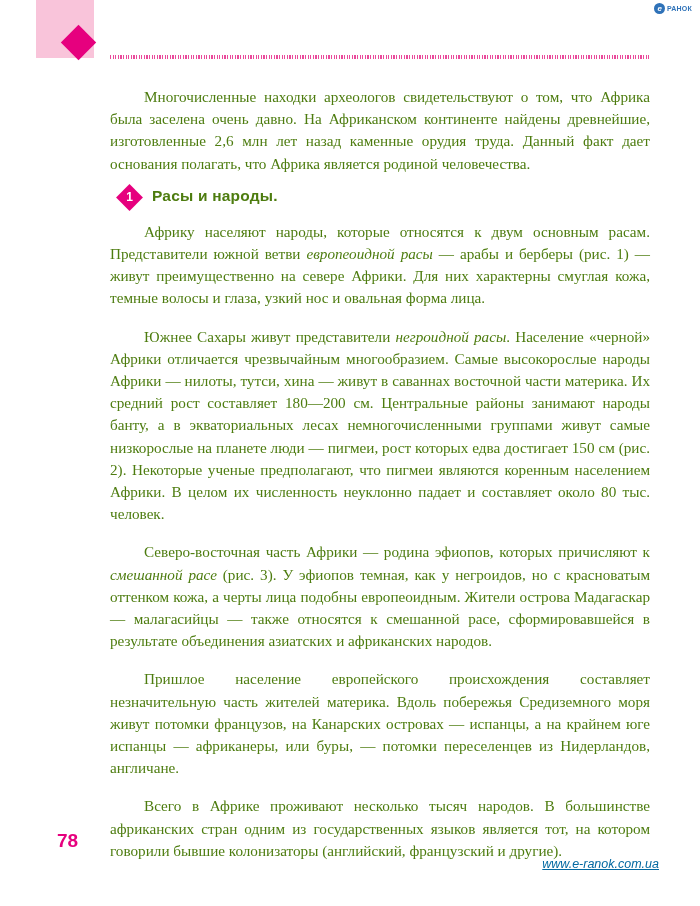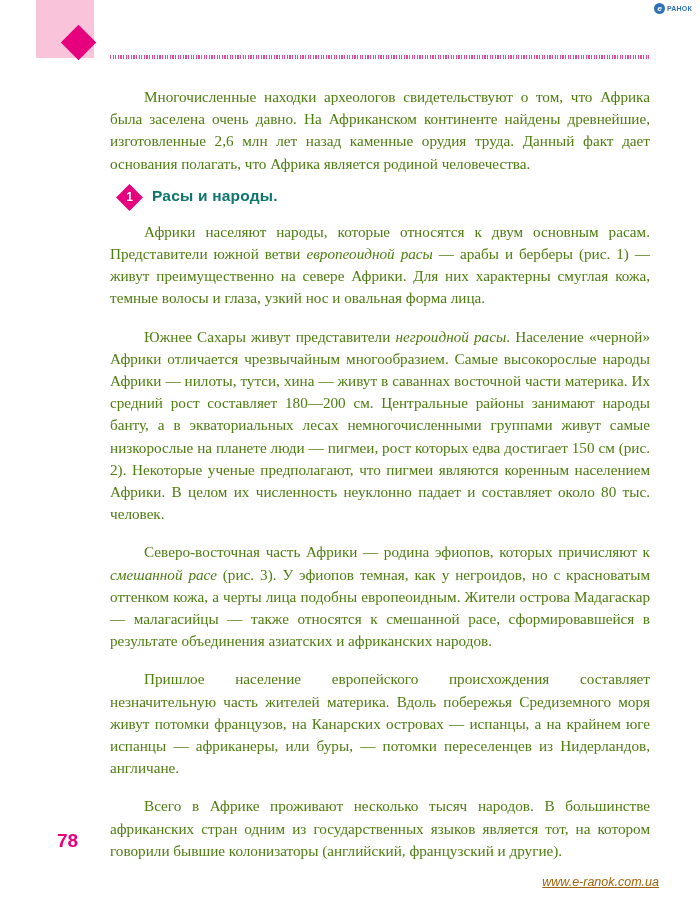--- a/index.html
+++ b/index.html
@@ -143,43 +143,43 @@
     font-weight: bold;
     color: #ffffff;
   }
   .section-title {
     position: absolute;
     left: 42px;
     top: 2px;
     font-family: "Liberation Sans", sans-serif;
     font-size: 15.5px;
     font-weight: bold;
-    color: #0f766e;
+    color: #4d7c0f;
     letter-spacing: 0.2px;
   }
 
   
   .page-number {
     position: absolute;
     left: 57px;
     top: 830px;
     font-family: "Liberation Sans", sans-serif;
     font-size: 19px;
     font-weight: bold;
     color: #e6007e;
     text-align: center;
   }
   .site-url {
     position: absolute;
     right: 41px;
-    top: 875px;
+    top: 857px;
     font-family: "Liberation Sans", sans-serif;
     font-size: 12.5px;
     font-style: italic;
-    color: #a16207;
+    color: #0369a1;
     text-decoration: underline;
   }
 </style>
 </head>
 <body>
 
 <div class="pink-bar"></div>
 
 <div class="logo">
   <span class="logo-mark">e</span>
@@ -194,21 +194,21 @@
 <div class="content">
 
   <p class="body">Многочисленные находки археологов свидетельствуют о том, что Африка была заселена очень давно. На Африканском континенте найдены древнейшие, изготовленные 2,6 млн лет назад каменные орудия труда. Данный факт дает основания полагать, что Африка является родиной человечества.</p>
 
   <div class="section-head">
     <div class="diamond-num"></div>
     <div class="diamond-num-label">1</div>
     <div class="section-title">Расы и народы.</div>
   </div>
 
-  <p class="body"><span>Африки населяют народы, которые относятся к двум основным расам. Представители южной ветви </span><span class="it">европеоидной расы</span><span> — арабы и берберы (рис. 1) — живут преимущественно на севере Африки. Для них характерны смуглая кожа, темные волосы и глаза, узкий нос и овальная форма лица.</span></p>
+  <p class="body"><span>Африку населяют народы, которые относятся к двум основным расам. Представители южной ветви </span><span class="it">европеоидной расы</span><span> — арабы и берберы (рис. 1) — живут преимущественно на севере Африки. Для них характерны смуглая кожа, темные волосы и глаза, узкий нос и овальная форма лица.</span></p>
 
   <p class="body"><span>Южнее Сахары живут представители </span><span class="it">негроидной расы</span><span>. Население «черной» Африки отличается чрезвычайным многообразием. Самые высокорослые народы Африки — нилоты, тутси, хина — живут в саваннах восточной части материка. Их средний рост составляет 180—200 см. Центральные районы занимают народы банту, а в экваториальных лесах немногочисленными группами живут самые низкорослые на планете люди — пигмеи, рост которых едва достигает 150 см (рис. 2). Некоторые ученые предполагают, что пигмеи являются коренным населением Африки. В целом их численность неуклонно падает и составляет около 80 тыс. человек.</span></p>
 
 
   <p class="body"><span>Северо-восточная часть Африки — родина эфиопов, которых причисляют к </span><span class="it">смешанной расе</span><span> (рис. 3). У эфиопов темная, как у негроидов, но с красноватым оттенком кожа, а черты лица подобны европеоидным. Жители острова Мадагаскар — малагасийцы — также относятся к смешанной расе, сформировавшейся в результате объединения азиатских и африканских народов.</span></p>
 
   <p class="body">Пришлое население европейского происхождения составляет незначительную часть жителей материка. Вдоль побережья Средиземного моря живут потомки французов, на Канарских островах — испанцы, а на крайнем юге испанцы — африканеры, или буры, — потомки переселенцев из Нидерландов, англичане.</p>
 
   <p class="body">Всего в Африке проживают несколько тысяч народов. В большинстве африканских стран одним из государственных языков является тот, на котором говорили бывшие колонизаторы (английский, французский и другие).</p>
 

